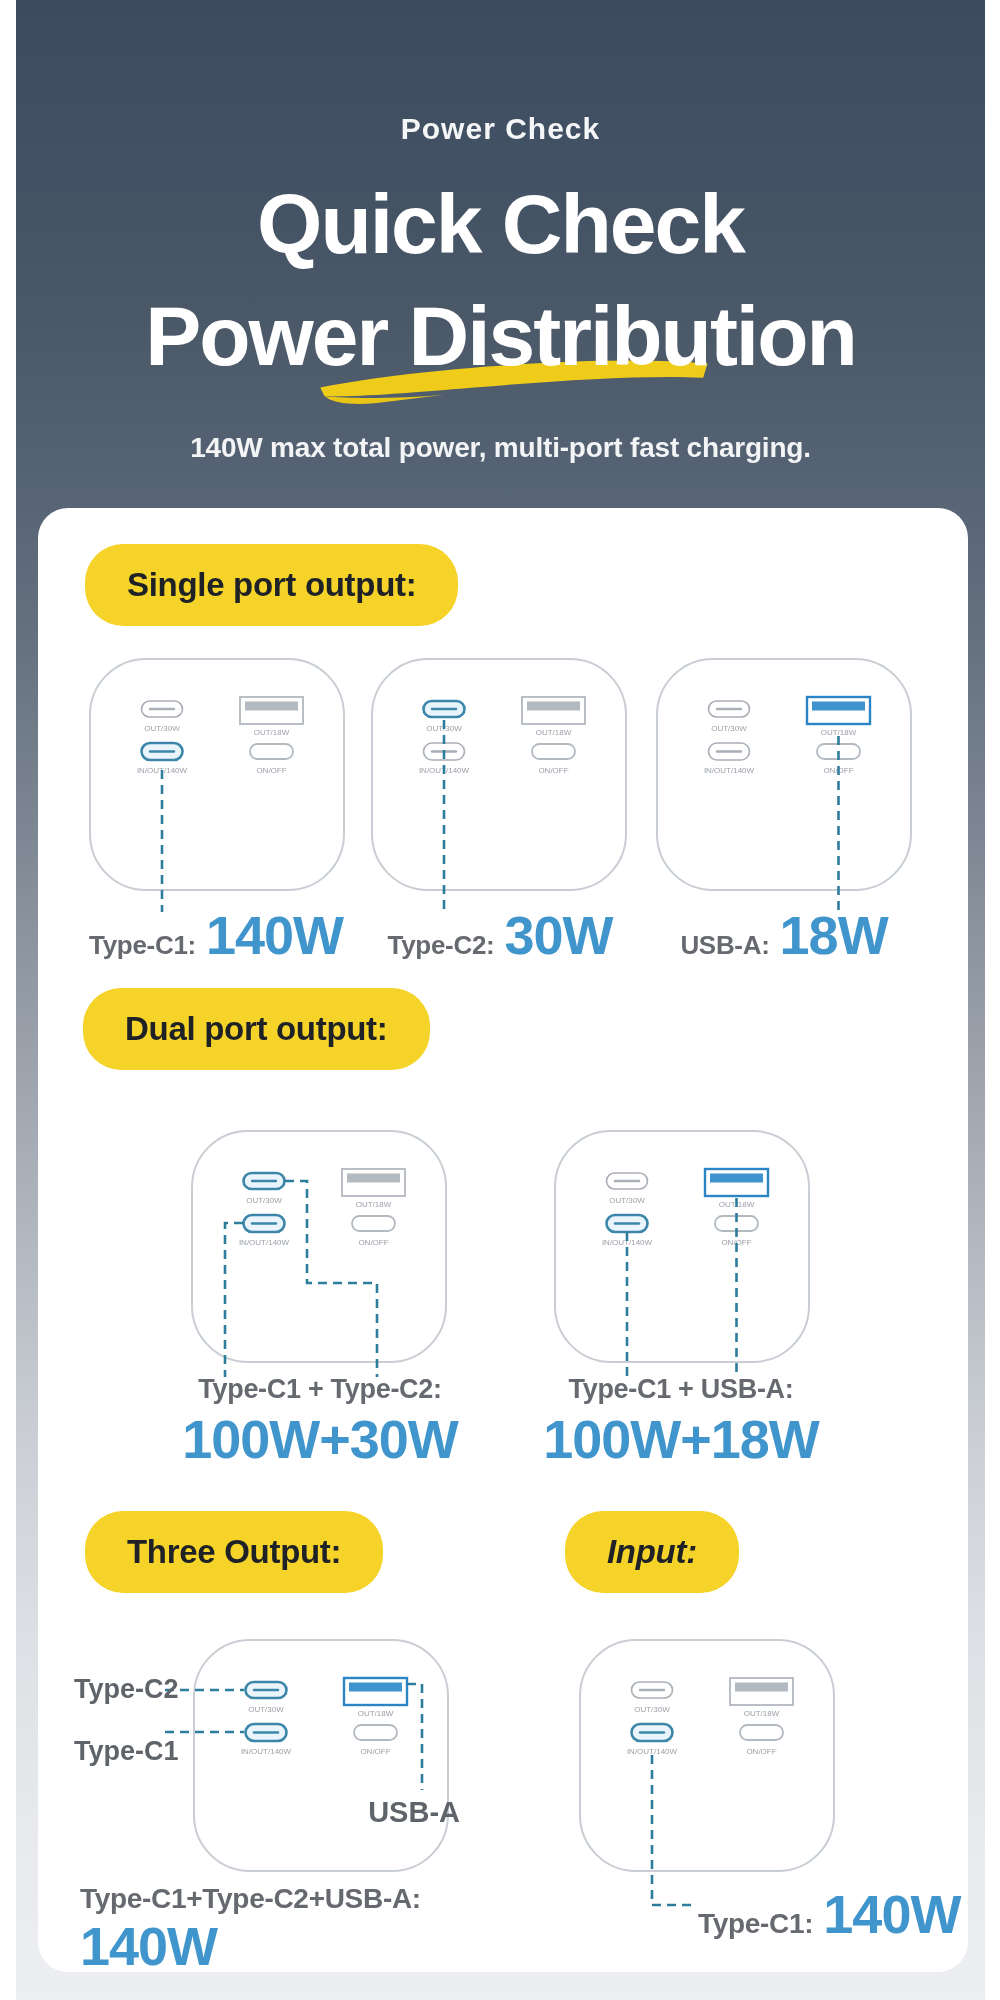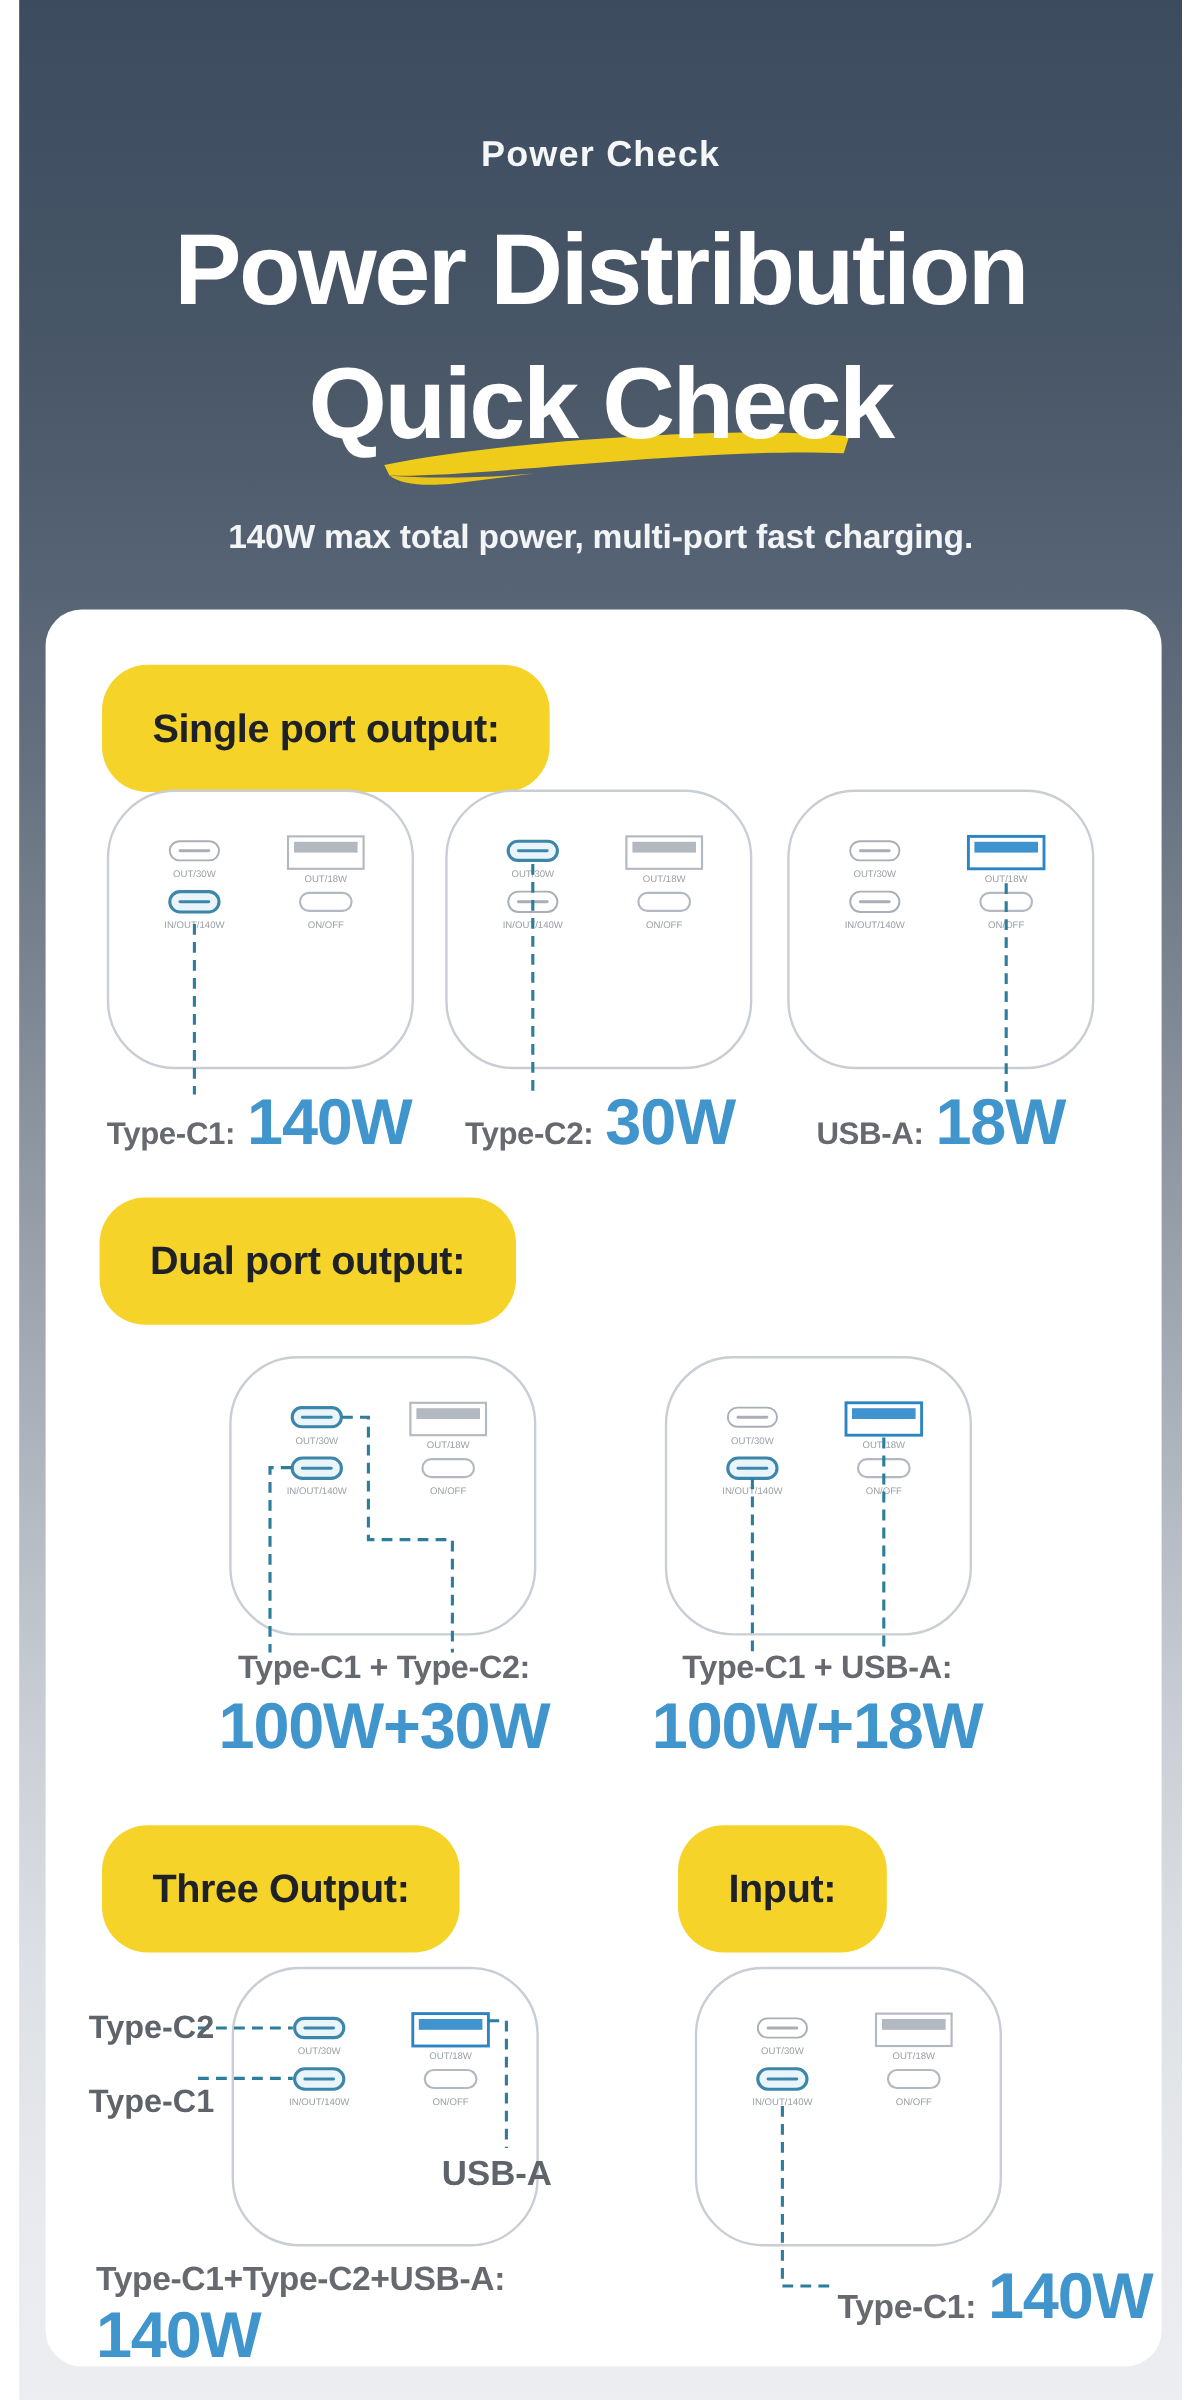--- a/index.html
+++ b/index.html
@@ -37,26 +37,26 @@
   }
   
   .card{
     position:absolute;left:22px;top:508px;width:930px;height:1464px;
     background:#ffffff;border-radius:30px;
   }
   .pill{
     position:absolute;height:74px;border-radius:38px;
     background:#F5D328;color:#1e2126;font-size:33px;font-weight:bold;
     display:flex;align-items:center;justify-content:center;
-    padding:16px 42px;letter-spacing:-0.3px;margin-top:10px;
+    padding:4px 42px;letter-spacing:-0.3px;
   }
   .pill.p-single{left:47px;top:36px;}
   .pill.p-dual{left:45px;top:480px;}
   .pill.p-three{left:47px;top:1003px;}
-  .pill.p-input{left:527px;top:1003px;}
+  .pill.p-input{left:527px;top:1003px;font-style:italic;}
   
   .panel{position:absolute;width:258px;height:235px;}
   .panel .shell{fill:#ffffff;stroke:#c9ced4;stroke-width:2;}
   .tc rect{fill:#ffffff;stroke:#a9afb6;stroke-width:1.6;}
   .tc line{stroke:#a9afb6;stroke-width:2.4;stroke-linecap:round;}
   .tc.hl rect{fill:#e9f4fb;stroke:#3c86aa;stroke-width:2.6;}
   .tc.hl line{stroke:#3c86aa;}
   .ua .ua-shell{fill:#ffffff;stroke:#b3b9c0;stroke-width:1.8;}
   .ua .ua-bar{fill:#b3b9c0;}
   .ua.hl .ua-shell{stroke:#2b85c4;stroke-width:2.4;}
@@ -103,22 +103,22 @@
 
   <div class="kicker">Power Check</div>
 
   <svg class="brush" viewBox="0 0 400 52">
     <path d="M6 28 C 70 18 150 13 235 12 C 300 11 355 14 394 19
              L 389 33 C 330 28 250 30 160 34 C 95 37 42 39 10 37 Z" fill="#F0CC1A"></path>
     <path d="M10 37 C 40 41 90 42 130 40 L 60 46 C 35 47 18 44 10 37 Z" fill="#E8C517"></path>
   </svg>
 
   <div class="title">
+    <div>Quick Check</div>
     <div>Power Distribution</div>
-    <div>Quick Check</div>
   </div>
 
   <div class="subtitle">140W max total power, multi-port fast charging.</div>
 
   <div class="card">
 
     <div class="pill p-single">Single port output:</div>
     <div class="pill p-dual">Dual port output:</div>
     <div class="pill p-three">Three Output:</div>
     <div class="pill p-input">Input:</div>

